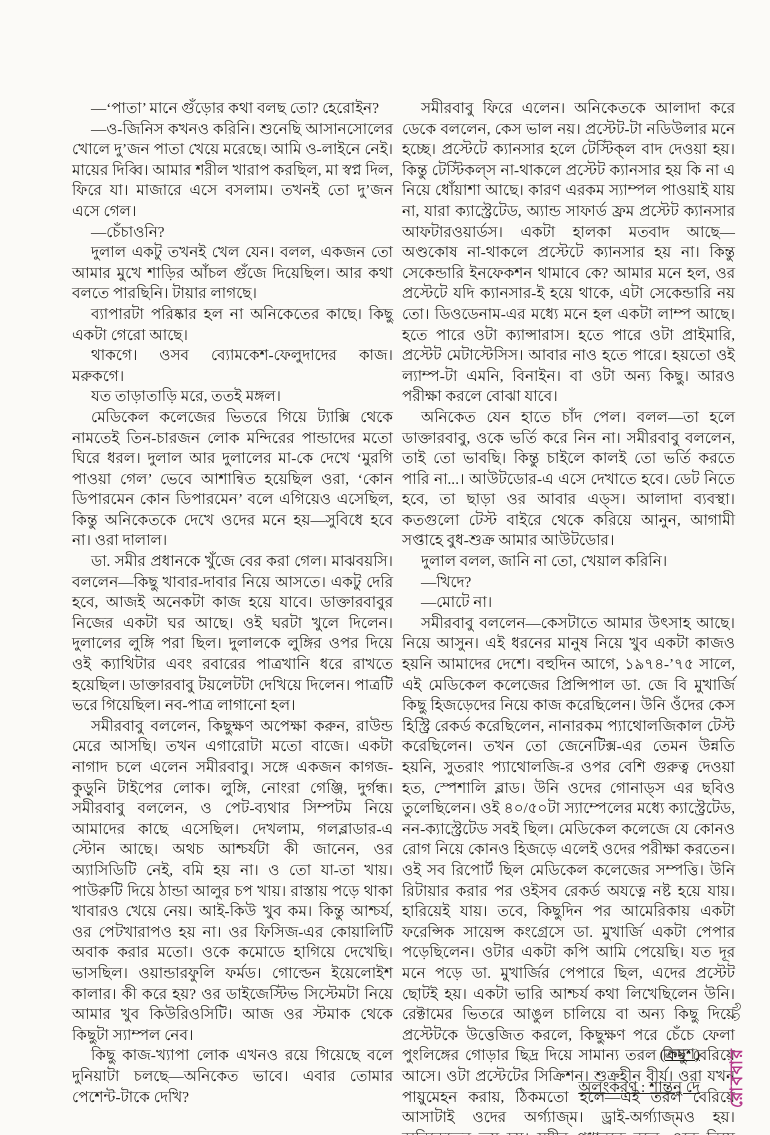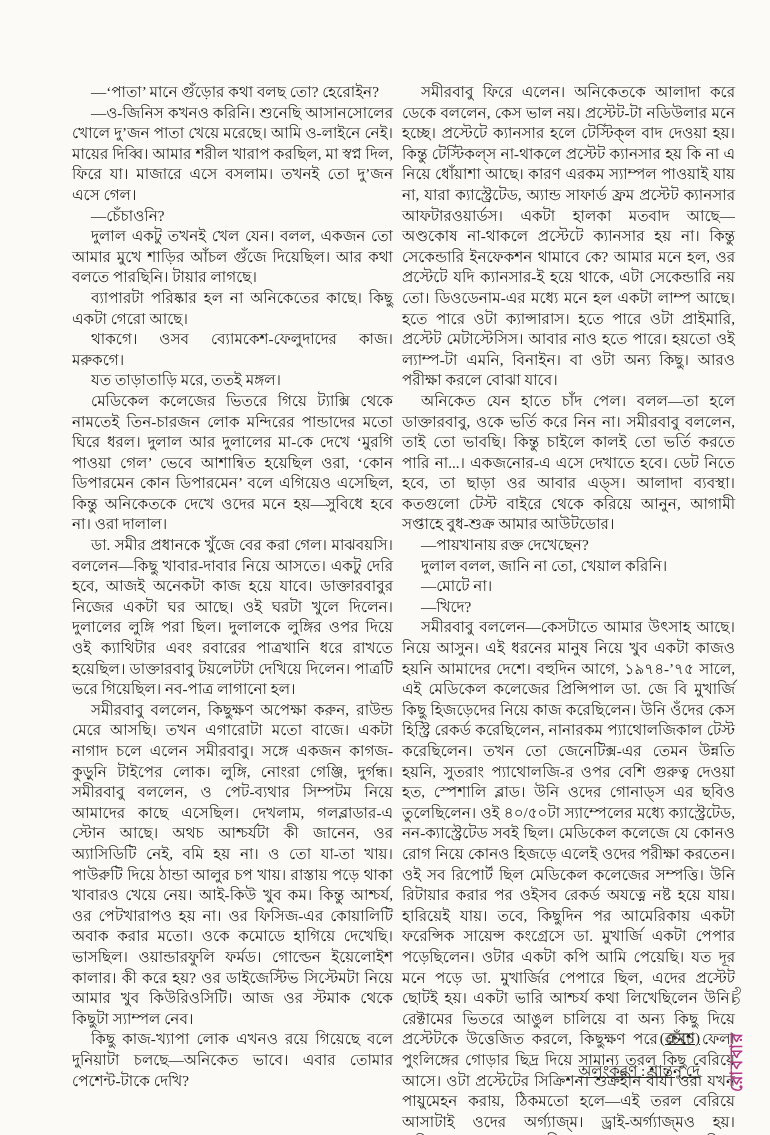--- a/index.html
+++ b/index.html
@@ -2,21 +2,21 @@
 <html><head>
 <meta charset="utf-8">
 <style>
   html,body{margin:0;padding:0;}
   body{
     width:770px;height:1135px;position:relative;overflow:hidden;
     background:#fbfaf7;
     font-family:"Liberation Serif","DejaVu Serif",serif;
     color:#211f1b;
   }
-  .page{position:absolute;inset:0;}
+  .page{position:absolute;inset:0;margin-top:16px;}
   .col{
     position:absolute;top:82px;
     font-size:15.2px;line-height:20.6px;
     text-align:justify;text-justify:inter-word;
   }
   .col p{margin:0;text-indent:19px;}
   .col-left{left:72px;width:321px;}
   .col-right{left:402px;width:333px;}
   .footer{
     position:absolute;left:402px;top:1026px;width:298px;
@@ -49,25 +49,24 @@
       <p>থাকগে। ওসব ব্যোমকেশ-ফেলুদাদের কাজ। মরুকগে।</p>
       <p>যত তাড়াতাড়ি মরে, ততই মঙ্গল।</p>
       <p>মেডিকেল কলেজের ভিতরে গিয়ে ট্যাক্সি থেকে নামতেই তিন-চারজন লোক মন্দিরের পান্ডাদের মতো ঘিরে ধরল। দুলাল আর দুলালের মা-কে দেখে ‘মুরগি পাওয়া গেল’ ভেবে আশান্বিত হয়েছিল ওরা, ‘কোন ডিপারমেন কোন ডিপারমেন’ বলে এগিয়েও এসেছিল, কিন্তু অনিকেতকে দেখে ওদের মনে হয়—সুবিধে হবে না। ওরা দালাল।</p>
       <p>ডা. সমীর প্রধানকে খুঁজে বের করা গেল। মাঝবয়সি। বললেন—কিছু খাবার-দাবার নিয়ে আসতে। একটু দেরি হবে, আজই অনেকটা কাজ হয়ে যাবে। ডাক্তারবাবুর নিজের একটা ঘর আছে। ওই ঘরটা খুলে দিলেন। দুলালের লুঙ্গি পরা ছিল। দুলালকে লুঙ্গির ওপর দিয়ে ওই ক্যাথিটার এবং রবারের পাত্রখানি ধরে রাখতে হয়েছিল। ডাক্তারবাবু টয়লেটটা দেখিয়ে দিলেন। পাত্রটি ভরে গিয়েছিল। নব-পাত্র লাগানো হল।</p>
       <p>সমীরবাবু বললেন, কিছুক্ষণ অপেক্ষা করুন, রাউন্ড মেরে আসছি। তখন এগারোটা মতো বাজে। একটা নাগাদ চলে এলেন সমীরবাবু। সঙ্গে একজন কাগজ-কুড়ুনি টাইপের লোক। লুঙ্গি, নোংরা গেঞ্জি, দুর্গন্ধ। সমীরবাবু বললেন, ও পেট-ব্যথার সিম্পটম নিয়ে আমাদের কাছে এসেছিল। দেখলাম, গলব্লাডার-এ স্টোন আছে। অথচ আশ্চর্যটা কী জানেন, ওর অ্যাসিডিটি নেই, বমি হয় না। ও তো যা-তা খায়। পাউরুটি দিয়ে ঠান্ডা আলুর চপ খায়। রাস্তায় পড়ে থাকা খাবারও খেয়ে নেয়। আই-কিউ খুব কম। কিন্তু আশ্চর্য, ওর পেটখারাপও হয় না। ওর ফিসিজ-এর কোয়ালিটি অবাক করার মতো। ওকে কমোডে হাগিয়ে দেখেছি। ভাসছিল। ওয়ান্ডারফুলি ফর্মড। গোল্ডেন ইয়েলোইশ কালার। কী করে হয়? ওর ডাইজেস্টিভ সিস্টেমটা নিয়ে আমার খুব কিউরিওসিটি। আজ ওর স্টমাক থেকে কিছুটা স্যাম্পল নেব।</p>
       <p>কিছু কাজ-খ্যাপা লোক এখনও রয়ে গিয়েছে বলে দুনিয়াটা চলছে—অনিকেত ভাবে। এবার তোমার পেশেন্ট-টাকে দেখি?</p>
     </div>
 
   <div class="col col-right">
       <p>সমীরবাবু ফিরে এলেন। অনিকেতকে আলাদা করে ডেকে বললেন, কেস ভাল নয়। প্রস্টেট-টা নডিউলার মনে হচ্ছে। প্রস্টেটে ক্যানসার হলে টেস্টিক্‌ল বাদ দেওয়া হয়। কিন্তু টেস্টিকল্‌স না-থাকলে প্রস্টেট ক্যানসার হয় কি না এ নিয়ে ধোঁয়াশা আছে। কারণ এরকম স্যাম্পল পাওয়াই যায় না, যারা ক্যাস্ট্রেটেড, অ্যান্ড সাফার্ড ফ্রম প্রস্টেট ক্যানসার আফটারওয়ার্ডস। একটা হালকা মতবাদ আছে—অণ্ডকোষ না-থাকলে প্রস্টেটে ক্যানসার হয় না। কিন্তু সেকেন্ডারি ইনফেকশন থামাবে কে? আমার মনে হল, ওর প্রস্টেটে যদি ক্যানসার-ই হয়ে থাকে, এটা সেকেন্ডারি নয় তো। ডিওডেনাম-এর মধ্যে মনে হল একটা লাম্প আছে। হতে পারে ওটা ক্যান্সারাস। হতে পারে ওটা প্রাইমারি, প্রস্টেট মেটাস্টেসিস। আবার নাও হতে পারে। হয়তো ওই ল্যাম্প-টা এমনি, বিনাইন। বা ওটা অন্য কিছু। আরও পরীক্ষা করলে বোঝা যাবে।</p>
-      <p>অনিকেত যেন হাতে চাঁদ পেল। বলল—তা হলে ডাক্তারবাবু, ওকে ভর্তি করে নিন না। সমীরবাবু বললেন, তাই তো ভাবছি। কিন্তু চাইলে কালই তো ভর্তি করতে পারি না...। একজনোর-এ এসে দেখাতে হবে। ডেট নিতে হবে, তা ছাড়া ওর আবার এড্‌স। আলাদা ব্যবস্থা। কতগুলো টেস্ট বাইরে থেকে করিয়ে আনুন, আগামী সপ্তাহে বুধ-শুক্র আমার আউটডোর।</p>
-      <p>—পায়খানায় রক্ত দেখেছেন?</p>
+      <p>অনিকেত যেন হাতে চাঁদ পেল। বলল—তা হলে ডাক্তারবাবু, ওকে ভর্তি করে নিন না। সমীরবাবু বললেন, তাই তো ভাবছি। কিন্তু চাইলে কালই তো ভর্তি করতে পারি না...। আউটডোর-এ এসে দেখাতে হবে। ডেট নিতে হবে, তা ছাড়া ওর আবার এড্‌স। আলাদা ব্যবস্থা। কতগুলো টেস্ট বাইরে থেকে করিয়ে আনুন, আগামী সপ্তাহে বুধ-শুক্র আমার আউটডোর।</p>
       <p>দুলাল বলল, জানি না তো, খেয়াল করিনি।</p>
+      <p>—খিদে?</p>
       <p>—মোটে না।</p>
-      <p>—খিদে?</p>
       <p>সমীরবাবু বললেন—কেসটাতে আমার উৎসাহ আছে। নিয়ে আসুন। এই ধরনের মানুষ নিয়ে খুব একটা কাজও হয়নি আমাদের দেশে। বহুদিন আগে, ১৯৭৪-’৭৫ সালে, এই মেডিকেল কলেজের প্রিন্সিপাল ডা. জে বি মুখার্জি কিছু হিজড়েদের নিয়ে কাজ করেছিলেন। উনি ওঁদের কেস হিস্ট্রি রেকর্ড করেছিলেন, নানারকম প্যাথোলজিকাল টেস্ট করেছিলেন। তখন তো জেনেটিক্স-এর তেমন উন্নতি হয়নি, সুতরাং প্যাথোলজি-র ওপর বেশি গুরুত্ব দেওয়া হত, স্পেশালি ব্লাড। উনি ওদের গোনাড্‌স এর ছবিও তুলেছিলেন। ওই ৪০/৫০টা স্যাম্পেলের মধ্যে ক্যাস্ট্রেটেড, নন-ক্যাস্ট্রেটেড সবই ছিল। মেডিকেল কলেজে যে কোনও রোগ নিয়ে কোনও হিজড়ে এলেই ওদের পরীক্ষা করতেন। ওই সব রিপোর্ট ছিল মেডিকেল কলেজের সম্পত্তি। উনি রিটায়ার করার পর ওইসব রেকর্ড অযত্নে নষ্ট হয়ে যায়। হারিয়েই যায়। তবে, কিছুদিন পর আমেরিকায় একটা ফরেন্সিক সায়েন্স কংগ্রেসে ডা. মুখার্জি একটা পেপার পড়েছিলেন। ওটার একটা কপি আমি পেয়েছি। যত দূর মনে পড়ে ডা. মুখার্জির পেপারে ছিল, এদের প্রস্টেট ছোটই হয়। একটা ভারি আশ্চর্য কথা লিখেছিলেন উনি। রেক্টামের ভিতরে আঙুল চালিয়ে বা অন্য কিছু দিয়ে প্রস্টেটকে উত্তেজিত করলে, কিছুক্ষণ পরে চেঁচে ফেলা পুংলিঙ্গের গোড়ার ছিদ্র দিয়ে সামান্য তরল কিছু বেরিয়ে আসে। ওটা প্রস্টেটের সিক্রিশন। শুক্রহীন বীর্য। ওরা যখন পায়ুমেহন করায়, ঠিকমতো হলে—এই তরল বেরিয়ে আসাটাই ওদের অর্গ্যাজ্‌ম। ড্রাই-অর্গ্যাজ্‌মও হয়। অনিকেতের ভয় হয়। সমীর প্রধানকে বলে, ওকে নিয়ে এসব এক্সপেরিমেন্ট করবেন না কি?</p>
     </div>
 
   <div class="footer">
     <p>(ক্রমশ)</p>
     <p>অলংকরণ : শান্তনু দে</p>
   </div>
 
   <div class="edge-label">
     <span class="mag">রোববার</span>

